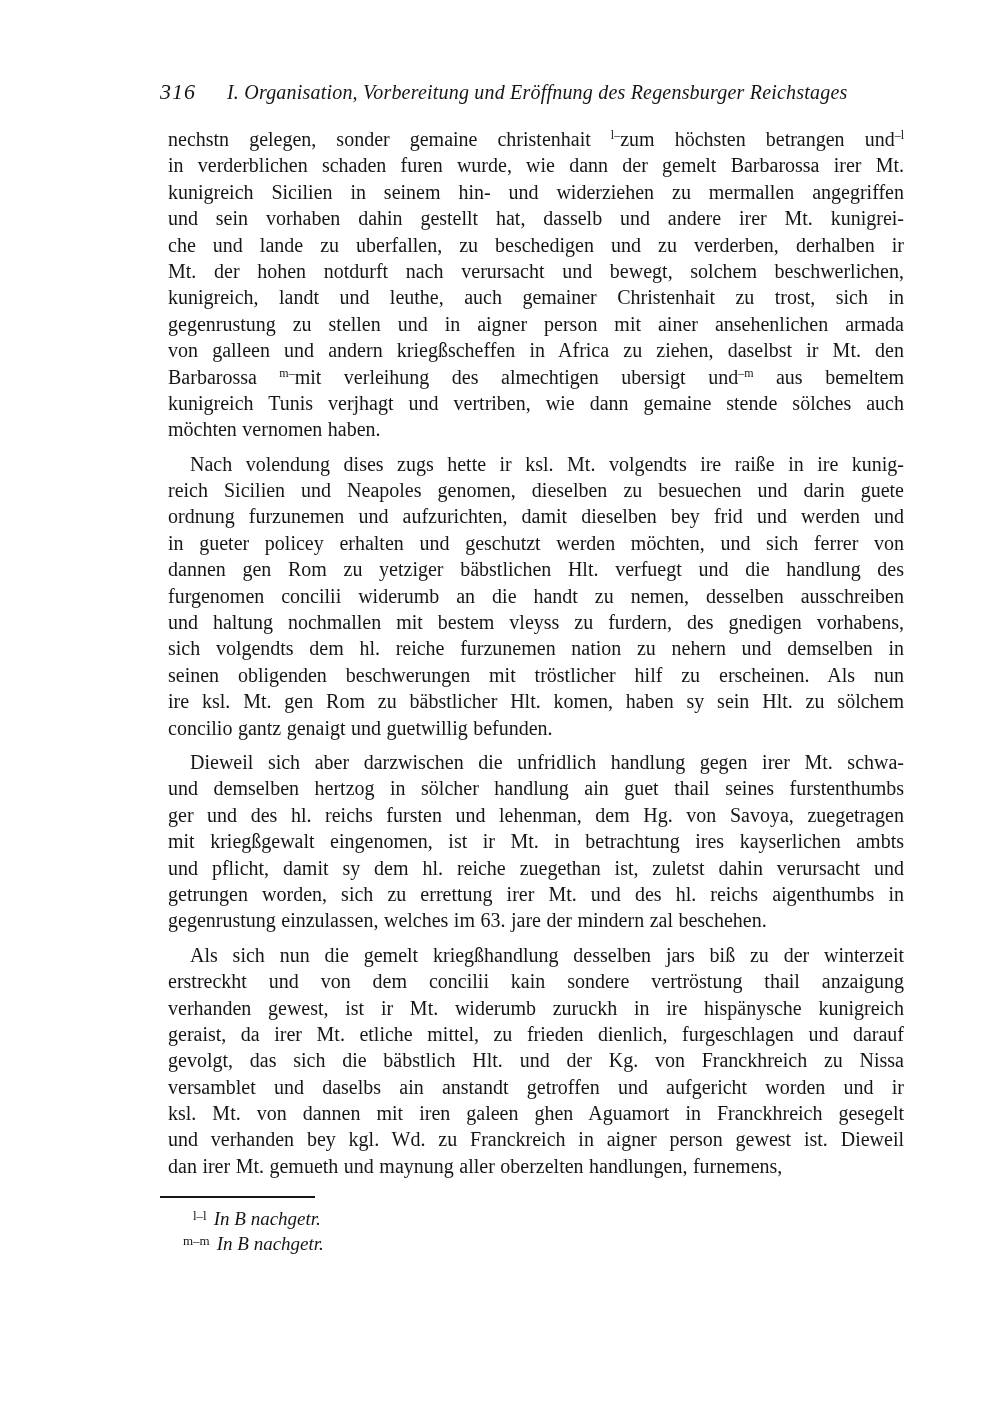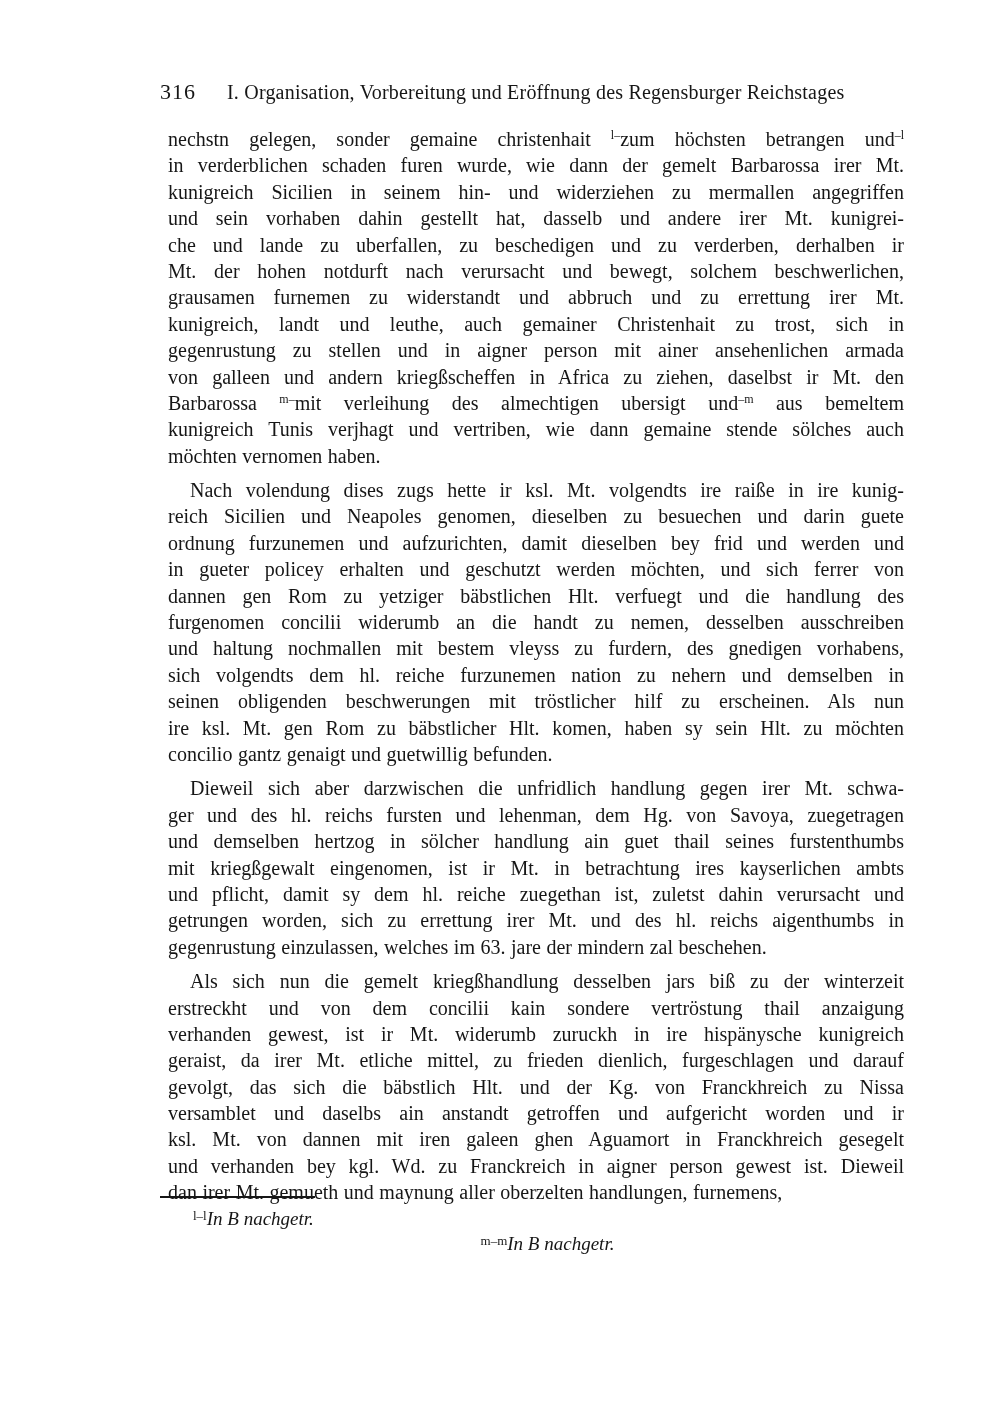--- a/index.html
+++ b/index.html
@@ -17,20 +17,21 @@
     overflow: hidden;
   }
   
   .pagehead {
     position: absolute;
     left: 160px;
     top: 80px;
     width: 752px;
     white-space: nowrap;
     line-height: 24px;
+    font-style: italic;
   }
   .pagenum {
     font-size: 22px;
     letter-spacing: 1px;
   }
   .runtitle {
     font-size: 20px;
     margin-left: 27px;
     letter-spacing: 0.2px;
   }
@@ -76,72 +77,72 @@
     border-top: 2px solid #161616;
     margin-bottom: 8px;
   }
   .footnote {
     font-size: 19px;
     font-style: italic;
     line-height: 25px;
     white-space: nowrap;
   }
   .footnote:nth-child(1) { padding-left: 33px; }
-  .footnote:nth-child(2) { padding-left: 23px; text-align: center; }
+  .footnote:nth-child(2) { padding-left: 23px; }
   .fn-marker {
     font-style: normal;
     font-size: 13px;
     line-height: 0;
     position: relative;
     top: -5px;
+    margin-right: 7px;
   }
 </style>
 </head>
 <body>
 
 <div class="page">
 
   <div class="pagehead">
     <span class="pagenum">316</span>
     <span class="runtitle">I. Organisation, Vorbereitung und Eröffnung des Regensburger Reichstages</span>
   </div>
 
   <div class="body-text" id="body-text">
       <div class="para">
         <div class="line">nechstn gelegen, sonder gemaine christenhait <sup>l–</sup>zum höchsten betrangen und<sup>–l</sup></div>
         <div class="line">in verderblichen schaden furen wurde, wie dann der gemelt Barbarossa irer Mt.</div>
         <div class="line">kunigreich Sicilien in seinem hin- und widerziehen zu mermallen angegriffen</div>
         <div class="line">und sein vorhaben dahin gestellt hat, dasselb und andere irer Mt. kunigrei-</div>
         <div class="line">che und lande zu uberfallen, zu beschedigen und zu verderben, derhalben ir</div>
         <div class="line">Mt. der hohen notdurft nach verursacht und bewegt, solchem beschwerlichen,</div>
-        <div class="line">grausamen furnemen zu widerstandt und abbruch und zu errettung irer Mt.</div>
         <div class="line">kunigreich, landt und leuthe, auch gemainer Christenhait zu trost, sich in</div>
         <div class="line">gegenrustung zu stellen und in aigner person mit ainer ansehenlichen armada</div>
         <div class="line">von galleen und andern kriegßscheffen in Africa zu ziehen, daselbst ir Mt. den</div>
         <div class="line">Barbarossa <sup>m–</sup>mit verleihung des almechtigen ubersigt und<sup>–m</sup> aus bemeltem</div>
         <div class="line">kunigreich Tunis verjhagt und vertriben, wie dann gemaine stende sölches auch</div>
         <div class="line last">möchten vernomen haben.</div>
       </div>
       <div class="para">
         <div class="line indent">Nach volendung dises zugs hette ir ksl. Mt. volgendts ire raiße in ire kunig-</div>
         <div class="line">reich Sicilien und Neapoles genomen, dieselben zu besuechen und darin guete</div>
         <div class="line">ordnung furzunemen und aufzurichten, damit dieselben bey frid und werden und</div>
         <div class="line">in gueter policey erhalten und geschutzt werden möchten, und sich ferrer von</div>
         <div class="line">dannen gen Rom zu yetziger bäbstlichen Hlt. verfuegt und die handlung des</div>
         <div class="line">furgenomen concilii widerumb an die handt zu nemen, desselben ausschreiben</div>
         <div class="line">und haltung nochmallen mit bestem vleyss zu furdern, des gnedigen vorhabens,</div>
         <div class="line">sich volgendts dem hl. reiche furzunemen nation zu nehern und demselben in</div>
         <div class="line">seinen obligenden beschwerungen mit tröstlicher hilf zu erscheinen. Als nun</div>
-        <div class="line">ire ksl. Mt. gen Rom zu bäbstlicher Hlt. komen, haben sy sein Hlt. zu möchten</div>
+        <div class="line">ire ksl. Mt. gen Rom zu bäbstlicher Hlt. komen, haben sy sein Hlt. zu sölchem</div>
         <div class="line last">concilio gantz genaigt und guetwillig befunden.</div>
       </div>
       <div class="para">
         <div class="line indent">Dieweil sich aber darzwischen die unfridlich handlung gegen irer Mt. schwa-</div>
+        <div class="line">und demselben hertzog in sölcher handlung ain guet thail seines furstenthumbs</div>
         <div class="line">ger und des hl. reichs fursten und lehenman, dem Hg. von Savoya, zuegetragen</div>
-        <div class="line">und demselben hertzog in sölcher handlung ain guet thail seines furstenthumbs</div>
         <div class="line">mit kriegßgewalt eingenomen, ist ir Mt. in betrachtung ires kayserlichen ambts</div>
         <div class="line">und pflicht, damit sy dem hl. reiche zuegethan ist, zuletst dahin verursacht und</div>
         <div class="line">getrungen worden, sich zu errettung irer Mt. und des hl. reichs aigenthumbs in</div>
         <div class="line last">gegenrustung einzulassen, welches im 63. jare der mindern zal beschehen.</div>
       </div>
       <div class="para">
         <div class="line indent">Als sich nun die gemelt kriegßhandlung desselben jars biß zu der winterzeit</div>
         <div class="line">erstreckht und von dem concilii kain sondere vertröstung thail anzaigung</div>
         <div class="line">verhanden gewest, ist ir Mt. widerumb zuruckh in ire hispänysche kunigreich</div>
         <div class="line">geraist, da irer Mt. etliche mittel, zu frieden dienlich, furgeschlagen und darauf</div>

